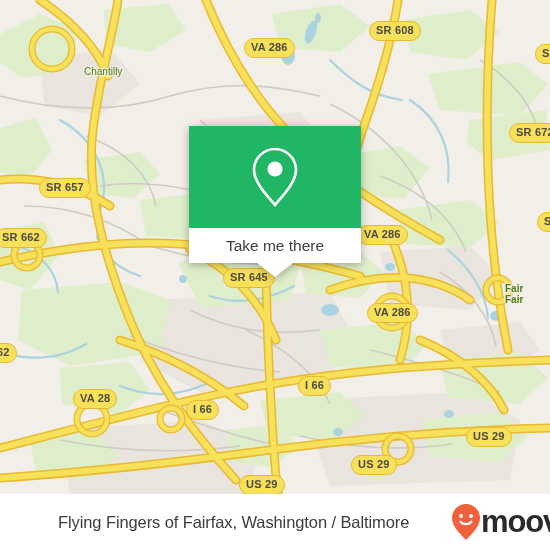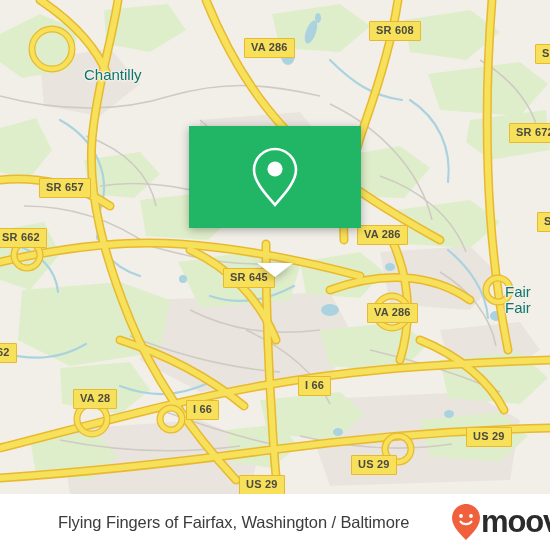--- a/index.html
+++ b/index.html
@@ -27,45 +27,45 @@
     overflow: hidden;
     background: #f2efe9;
   }
   .map svg { display: block; }
 
   
   .shield {
     position: absolute;
     background: #f7e05a;
     border: 1.5px solid #e8b92e;
-    border-radius: 1px;
+    border-radius: 10px;
     color: #4c4a43;
     font-family: "Liberation Sans", sans-serif;
     font-weight: bold;
     font-size: 11px;
     letter-spacing: 0.2px;
     line-height: 1;
     padding: 3px 6px 4px 6px;
     white-space: nowrap;
     box-sizing: border-box;
   }
 
   
   .place {
     position: absolute;
-    color: #0f766e;
-    font-family: "Liberation Sans", sans-serif;
-    font-size: 15px;
+    color: #4d7c0f;
+    font-family: "Liberation Sans", sans-serif;
+    font-size: 10px;
     white-space: nowrap;
     text-shadow:
       1.5px 0 1px #f2efe9, -1.5px 0 1px #f2efe9,
       0 1.5px 1px #f2efe9, 0 -1.5px 1px #f2efe9,
       1px 1px 1px #f2efe9, -1px -1px 1px #f2efe9;
   }
-  .place.two-line { line-height: 1.05; text-align: left; }
+  .place.two-line { line-height: 1.05; text-align: left; font-weight: bold; }
 
   
   .attribution {
     position: absolute;
     left: 10px;
     bottom: 14px;
     font-family: "Liberation Sans", sans-serif;
     font-size: 12.5px;
     color: #3b3b3b;
     white-space: nowrap;
@@ -342,20 +342,23 @@
 
     <div class="callout">
       <div class="callout-top">
         <span class="pin-icon">
           <svg width="52" height="64" viewBox="0 0 52 64" xmlns="http://www.w3.org/2000/svg">
             <path d="M26 4 C14.4 4 5 13.4 5 25 C5 38 20 52.5 26 60 C32 52.5 47 38 47 25 C47 13.4 37.6 4 26 4 Z" fill="none" stroke="#ffffff" stroke-width="2.6"></path>
             <circle cx="26" cy="24" r="7.6" fill="#ffffff"></circle>
           </svg>
         </span>
       </div>
+      <div class="callout-bottom">
+        <span class="callout-label">Take me there</span>
+      </div>
       <div class="callout-tail"></div>
     </div>
   </div>
 
   <div class="footer">
     <span class="footer-title">Flying Fingers of Fairfax, Washington / Baltimore</span>
     <span class="brand">
       <span class="brand-mark">
         <svg width="30" height="38" viewBox="0 0 30 38" xmlns="http://www.w3.org/2000/svg">
           <path d="M15 1 C7.3 1 1 7.3 1 15 C1 24.4 12 33.5 15 37 C18 33.5 29 24.4 29 15 C29 7.3 22.7 1 15 1 Z" fill="#f0603c"></path>

